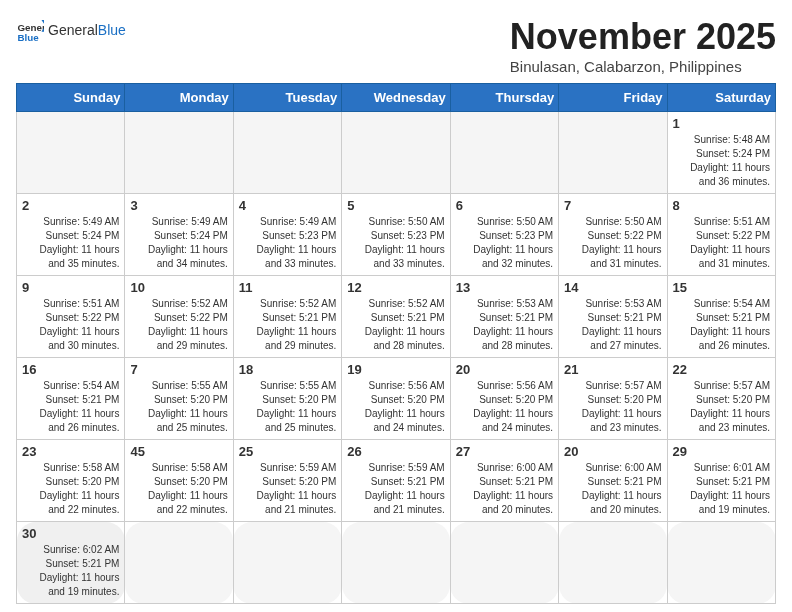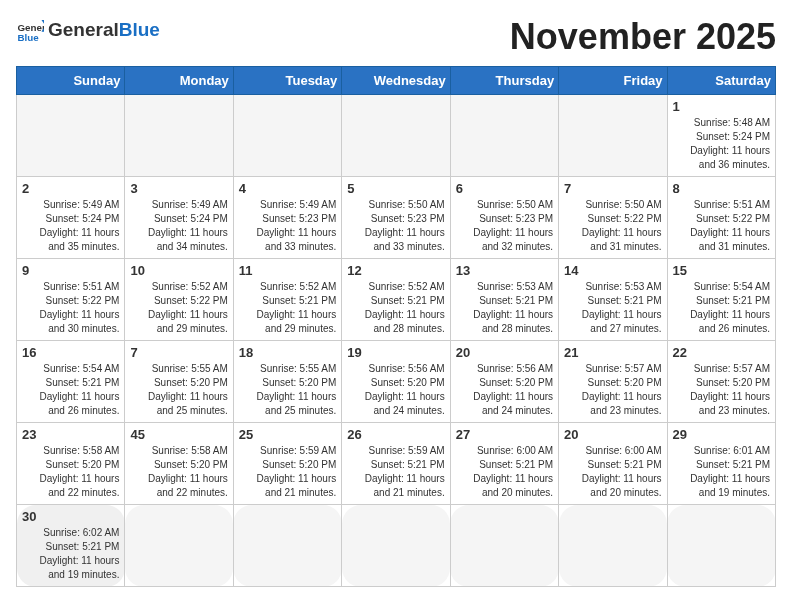--- a/index.html
+++ b/index.html
@@ -84,27 +84,28 @@
 <body>
 
 <div class="header-section">
   <div class="logo">
     <svg class="logo-icon" viewBox="0 0 40 40" xmlns="http://www.w3.org/2000/svg">
       <text x="2" y="22" font-size="14" font-family="Arial" font-weight="bold" fill="#333">General</text>
       <text x="2" y="36" font-size="14" font-family="Arial" font-weight="bold" fill="#1a6fc4">Blue</text>
       <polygon points="32,8 40,20 32,32 38,32 46,20 38,8" fill="#1a6fc4" transform="scale(0.7) translate(20, 0)"></polygon>
     </svg>
     <div>
-      <div style="font-size:19px;font-weight:bold;color:#333;">
+      <div style="font-size:14px;font-weight:normal;color:#333;">
         <span style="color:#333;">General</span><span style="color:#1a6fc4;">Blue</span>
       </div>
     </div>
   </div>
   <div class="title-section">
     <div class="month-title">November 2025</div>
+    <div class="location">Binulasan, Calabarzon, Philippines</div>
   </div>
 </div>
 
 <table class="calendar">
   <thead>
     <tr>
     <th>Sunday</th>
         <th>Monday</th>
         <th>Tuesday</th>
         <th>Wednesday</th>

